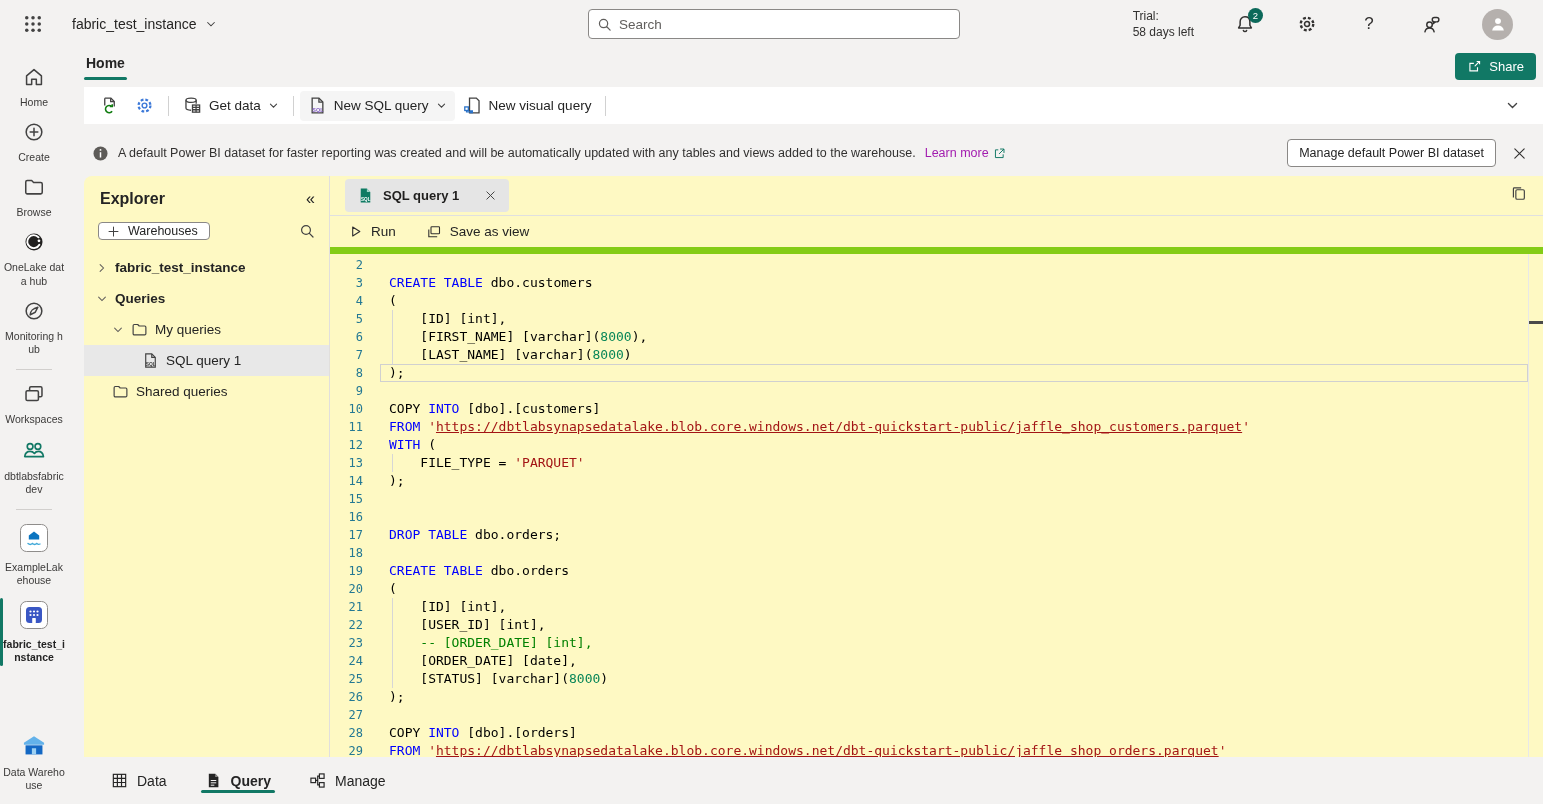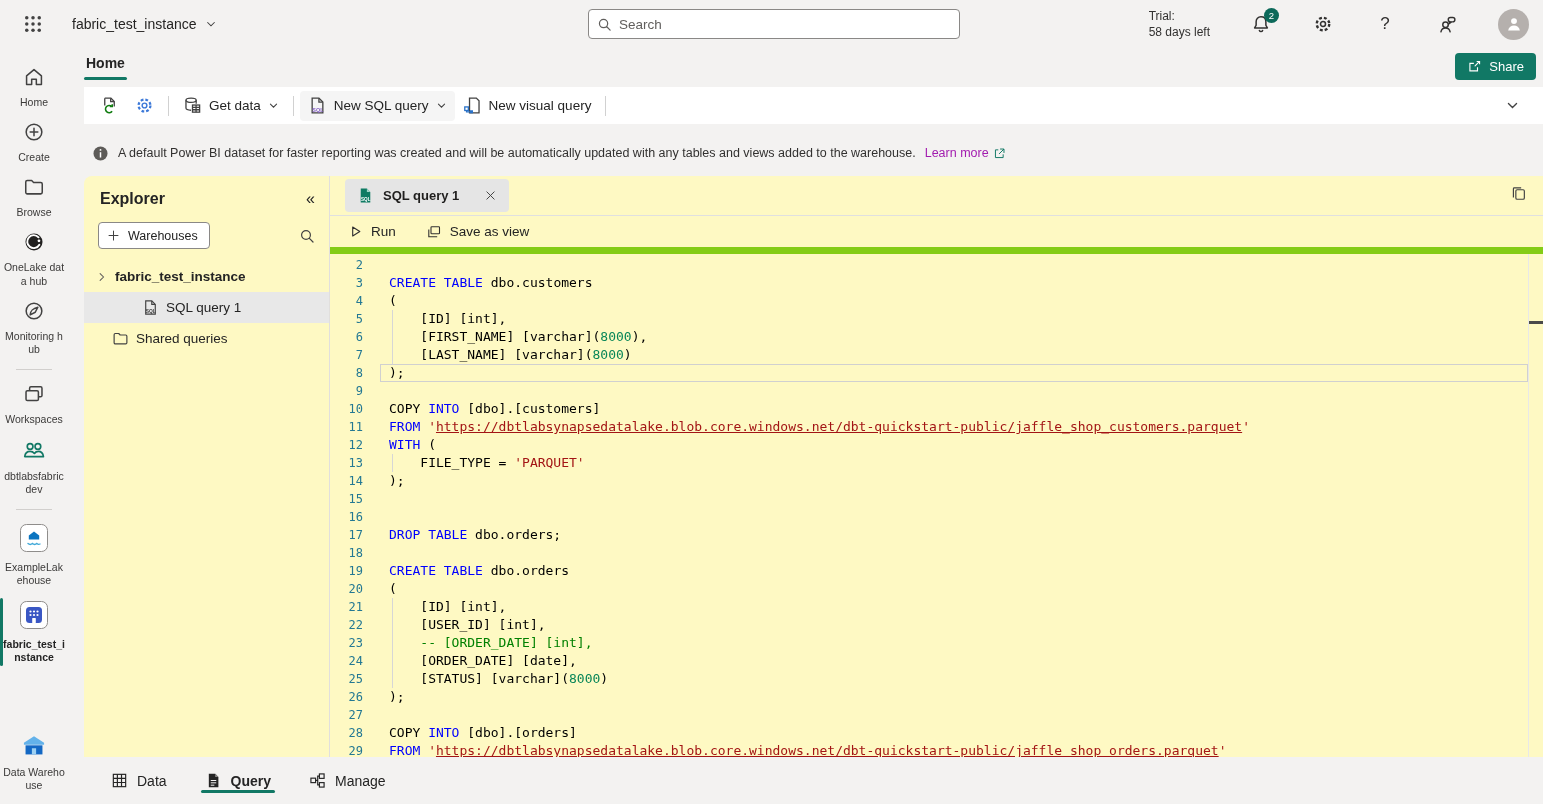--- a/index.html
+++ b/index.html
@@ -7,21 +7,21 @@
   body { font-family:"Liberation Sans", sans-serif; background:#f3f2f1; color:#242424; }
   #app { position:relative; width:1543px; height:804px; background:#f3f2f1; }
 
   
   #topbar { position:absolute; top:0; left:0; right:0; height:48px; display:flex; align-items:center; }
   .waffle { margin-left:22px; width:22px; height:22px; display:flex; align-items:center; justify-content:center; cursor:pointer; }
   .app-title { margin-left:28px; display:flex; align-items:center; gap:8px; font-size:14px; color:#252423; cursor:pointer; }
   .searchbox { position:absolute; left:588px; top:9px; width:372px; height:30px; background:#fff; border:1px solid #8a8886; border-radius:4px; display:flex; align-items:center; padding:0 8px; gap:7px; }
   .searchbox input { border:none; outline:none; flex:1; font-size:13.5px; font-family:"Liberation Sans",sans-serif; color:#242424; background:transparent; }
   .searchbox input::placeholder { color:#605e5c; }
-  .tb-right { position:absolute; right:0; top:0; height:48px; display:flex; align-items:center; gap:40px; padding-right:14px; }
+  .tb-right { position:absolute; right:16px; top:0; height:48px; display:flex; align-items:center; gap:40px; padding-right:14px; }
   .trial { font-size:12px; color:#323130; line-height:1.35; white-space:nowrap; }
   .tb-icon { position:relative; width:22px; height:22px; display:flex; align-items:center; justify-content:center; cursor:pointer; }
   .badge { position:absolute; top:-5px; right:-7px; min-width:15px; height:15px; border-radius:8px; background:#0c695a; color:#fff; font-size:9.5px; display:flex; align-items:center; justify-content:center; padding:0 3px; }
   .avatar { width:31px; height:31px; border-radius:50%; background:#b5b0ad; display:flex; align-items:center; justify-content:center; cursor:pointer; }
   .help-q { font-size:17px; color:#323130; }
 
   
   #ribbonrow { position:absolute; top:48px; left:84px; right:0; height:37px; }
   .home-tab { position:absolute; left:0; top:7px; font-size:14px; font-weight:700; color:#242424; padding:0 2px 9px 2px; cursor:pointer; }
   .home-tab::after { content:""; position:absolute; left:0; right:0; bottom:0; height:3px; background:#117865; border-radius:2px; }
@@ -51,21 +51,21 @@
   .nav-divider { height:1px; background:#d1cfcd; margin:7px 16px; }
   .nav-spacer { flex:1; }
 
   
   #content { position:absolute; top:176px; left:84px; right:0; bottom:47px; background:#fef9c3; border-radius:8px 0 0 0; display:flex; overflow:hidden; }
   #explorer { width:246px; border-right:1px solid #e1dfdd; display:flex; flex-direction:column; }
   .exp-head { display:flex; align-items:center; justify-content:space-between; padding:14px 14px 10px 16px; }
   .exp-title { font-size:16px; font-weight:700; color:#242424; }
   .exp-collapse { font-size:16px; color:#242424; cursor:pointer; }
   .exp-actions { display:flex; align-items:center; justify-content:space-between; padding:4px 14px 12px 14px; }
-  .wh-btn { display:flex; align-items:center; gap:8px; height:27px; border:1px solid #8a8886; border-radius:4px; background:#fff; padding:0 11px 0 8px; font-size:12.5px; color:#242424; cursor:pointer; font-family:"Liberation Sans",sans-serif; }
+  .wh-btn { display:flex; align-items:center; gap:8px; height:18px; border:1px solid #8a8886; border-radius:4px; background:#fff; padding:0 11px 0 8px; font-size:12.5px; color:#242424; cursor:pointer; font-family:"Liberation Sans",sans-serif; }
   .tree { display:flex; flex-direction:column; }
   .tree-row { display:flex; align-items:center; gap:7px; height:31px; font-size:13.5px; color:#242424; cursor:pointer; }
   .tree-row.selected { background:#e8e8e8; }
   .tree-row.bold { font-weight:700; }
   .tree-chev { width:12px; display:flex; align-items:center; justify-content:center; flex-shrink:0; }
 
   
   #mainpanel { flex:1; display:flex; flex-direction:column; position:relative; }
   .tabstrip { height:40px; border-bottom:1px solid #e0e0e0; display:flex; align-items:center; position:relative; }
   .qtab { margin-left:15px; height:33px; background:#e5e5e5; border-radius:4px; display:flex; align-items:center; gap:9px; padding:0 12px; cursor:pointer; }
@@ -244,20 +244,26 @@
       </svg>
     <span class="banner-text">A default Power BI dataset for faster reporting was created and will be automatically updated with any tables and views added to the warehouse.</span>
     <span class="banner-link">
       <span>Learn more</span>
       <svg width="13" height="13" viewBox="0 0 16 16" fill="none" stroke="#117865" stroke-width="1.2">
           <path d="M6.5 3.5H3v9.5h9.5V9"></path>
           <path d="M8.7 2.5h4.8v4.8"></path>
           <path d="M13.2 2.8 7.8 8.2" stroke-linecap="round"></path>
         </svg>
     </span>
+    <div class="banner-right">
+      <button class="banner-btn">Manage default Power BI dataset</button>
+      <svg width="15" height="15" viewBox="0 0 16 16">
+          <path d="M3 3l10 10M13 3 3 13" stroke="#323130" stroke-width="1.2" stroke-linecap="round"></path>
+        </svg>
+    </div>
   </div>
 
   <div id="navrail">
       <div class="nav-item">
         <span><svg width="22" height="22" viewBox="0 0 16 16" fill="none" stroke="#424242" stroke-width="1.1">
             <path d="M2.6 7.2 8 2.6l5.4 4.6V13.4H9.7V9.6H6.3v3.8H2.6z" stroke-linejoin="round"></path>
           </svg></span>
         <span class="nav-label">Home</span>
       </div>
       <div class="nav-item">
@@ -359,20 +365,41 @@
           </svg>
       </div>
       <div class="tree">
           <div class="tree-row bold" style="padding-left: 12px;">
             <span class="tree-chev">
               <svg width="12" height="12" viewBox="0 0 16 16">
                 <path d="M5.5 3.5 10 8l-4.5 4.5" stroke="#605e5c" stroke-width="1.4" fill="none" stroke-linecap="round"></path>
               </svg>
             </span>
             <span>fabric_test_instance</span>
+          </div>
+          <div class="tree-row bold" style="padding-left: 12px;">
+            <span class="tree-chev">
+              <svg width="12" height="12" viewBox="0 0 16 16">
+                <path d="M3.5 5.5 8 10l4.5-4.5" stroke="#605e5c" stroke-width="1.4" fill="none" stroke-linecap="round"></path>
+              </svg>
+            </span>
+            <span>Queries</span>
+          </div>
+          <div class="tree-row" style="padding-left: 28px;">
+            <span class="tree-chev">
+              <svg width="12" height="12" viewBox="0 0 16 16">
+                <path d="M3.5 5.5 8 10l4.5-4.5" stroke="#605e5c" stroke-width="1.4" fill="none" stroke-linecap="round"></path>
+              </svg>
+            </span>
+            <span style="display: flex;">
+              <svg width="17" height="17" viewBox="0 0 16 16" fill="none" stroke="#424242" stroke-width="1.1">
+                <path d="M2 4.4c0-.6.5-1.1 1.1-1.1h3.2l1.4 1.4h5.2c.6 0 1.1.5 1.1 1.1v6.1c0 .6-.5 1.1-1.1 1.1H3.1c-.6 0-1.1-.5-1.1-1.1z" stroke-linejoin="round"></path>
+              </svg>
+            </span>
+            <span>My queries</span>
           </div>
           <div class="tree-row selected" style="padding-left: 58px;">
             <span style="display: flex;">
               <svg width="17" height="17" viewBox="0 0 16 16" fill="none">
                 <path d="M3.5 1.8h5.7l3.3 3.3v9.1H3.5z" stroke="#424242" stroke-width="1.1"></path>
                 <path d="M9.2 1.9v3.2h3.2" stroke="#424242" stroke-width="1.1"></path>
                 <text x="3.6" y="13.2" font-size="4.6" font-family="Liberation Sans,sans-serif" font-weight="700" fill="#424242">SQL</text>
               </svg>
             </span>
             <span>SQL query 1</span>

